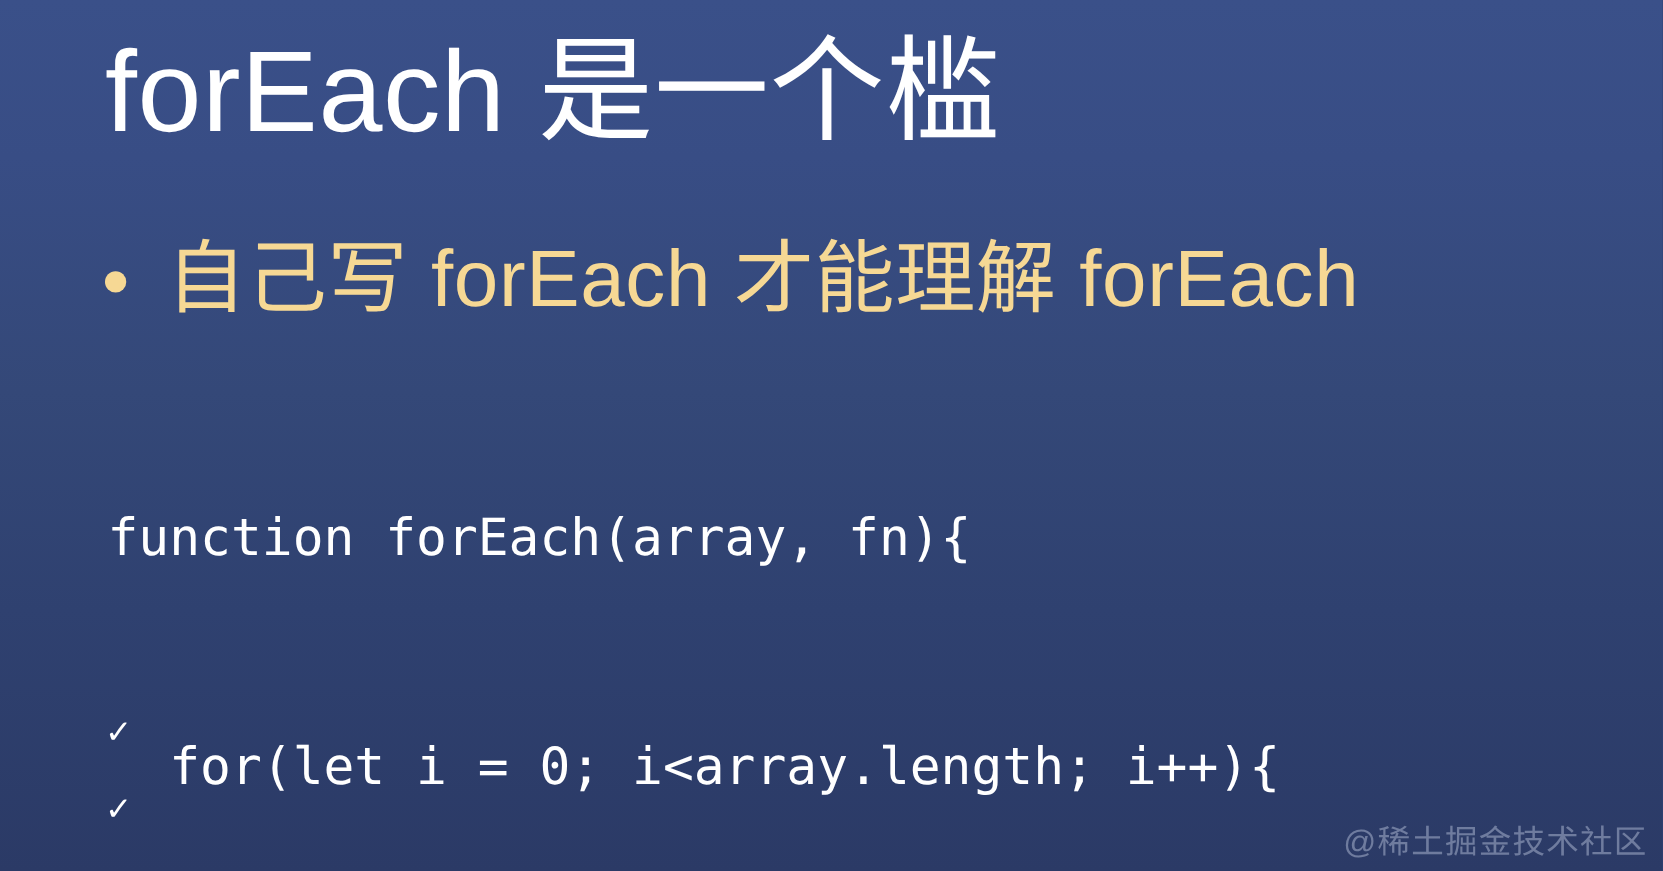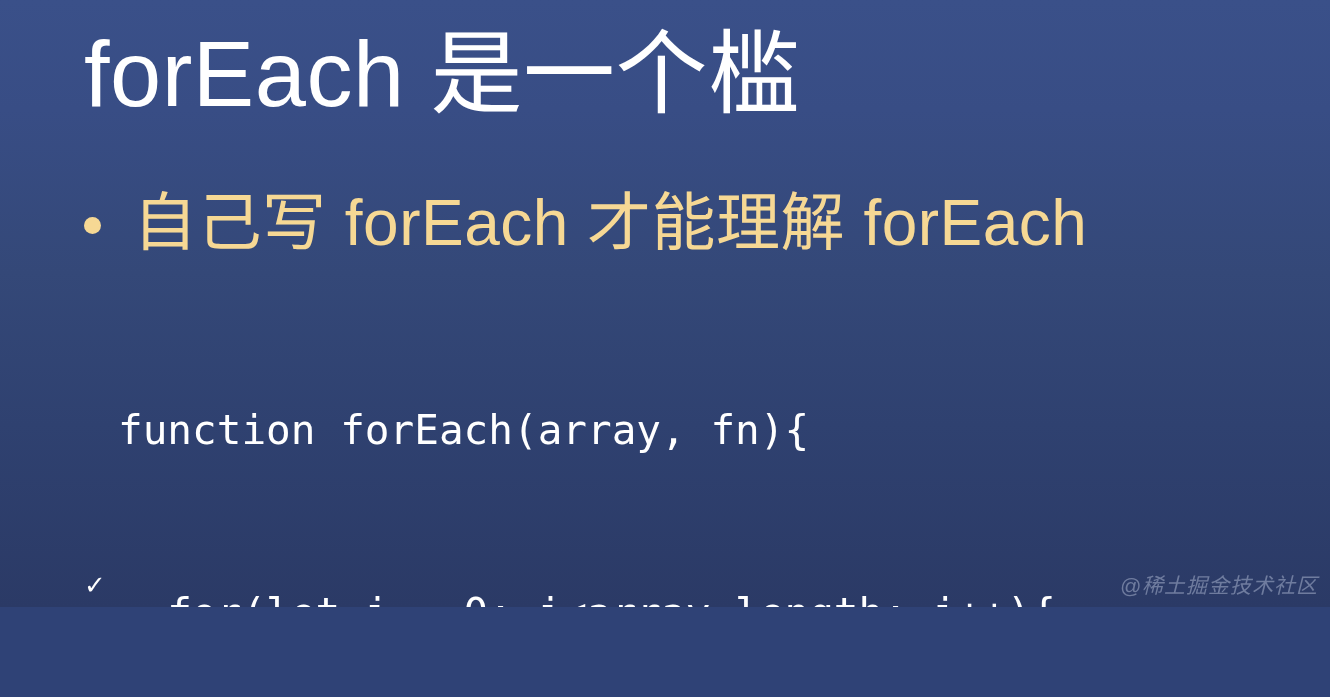--- a/index.html
+++ b/index.html
@@ -11,21 +11,21 @@
     width: 1330px;
     height: 697px;
     overflow: hidden;
     font-family: "Liberation Sans", "DejaVu Sans", sans-serif;
     background: #2f4276;
   }
 
   #slide {
     position: relative;
     width: 1330px;
-    height: 607px;
+    height: 697px;
     box-sizing: border-box;
     background: linear-gradient(180deg,
                 #3a5089 0%,
                 #384d85 18%,
                 #344878 45%,
                 #2f4170 70%,
                 #2b3a66 100%);
     overflow: hidden;
   }
 
@@ -72,21 +72,21 @@
     position: absolute;
     left: 86px;
     top: 278px;
     font-family: "DejaVu Sans Mono", "Liberation Mono", monospace;
     font-size: 41px;
     line-height: 61px;
     color: #ffffff;
     white-space: pre;
     letter-spacing: 0px;
   }
-  .code-line { white-space: pre; margin-left: 32px; }
+  .code-line { white-space: pre; }
 
   
   .check-list {
     position: absolute;
     left: 84px;
     top: 572px;
   }
   .check-row {
     display: flex;
     align-items: baseline;
@@ -107,25 +107,24 @@
     line-height: 1.05;
     color: #ffffff;
     letter-spacing: 0.3px;
   }
 
   
   .watermark {
     position: absolute;
     right: 12px;
     bottom: 8px;
-    font-size: 21px;
+    font-size: 26px;
     color: rgba(205, 215, 235, 0.42);
     letter-spacing: 1px;
     white-space: nowrap;
-    font-style: italic;
   }
 </style>
 </head>
 <body>
 
 <div id="slide">
 
   <div class="slide-title">forEach 是一个槛</div>
 
   <div class="bullet-row">

